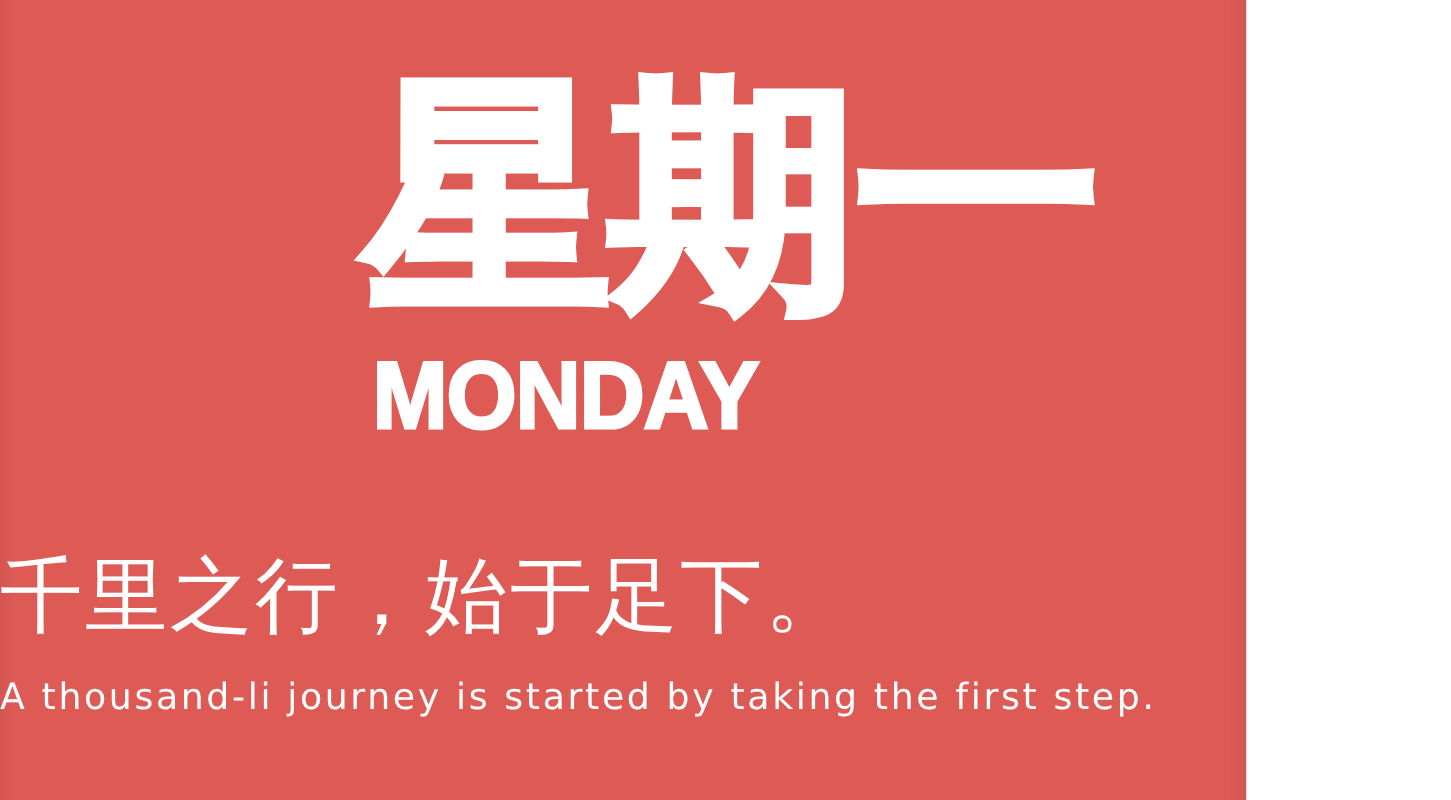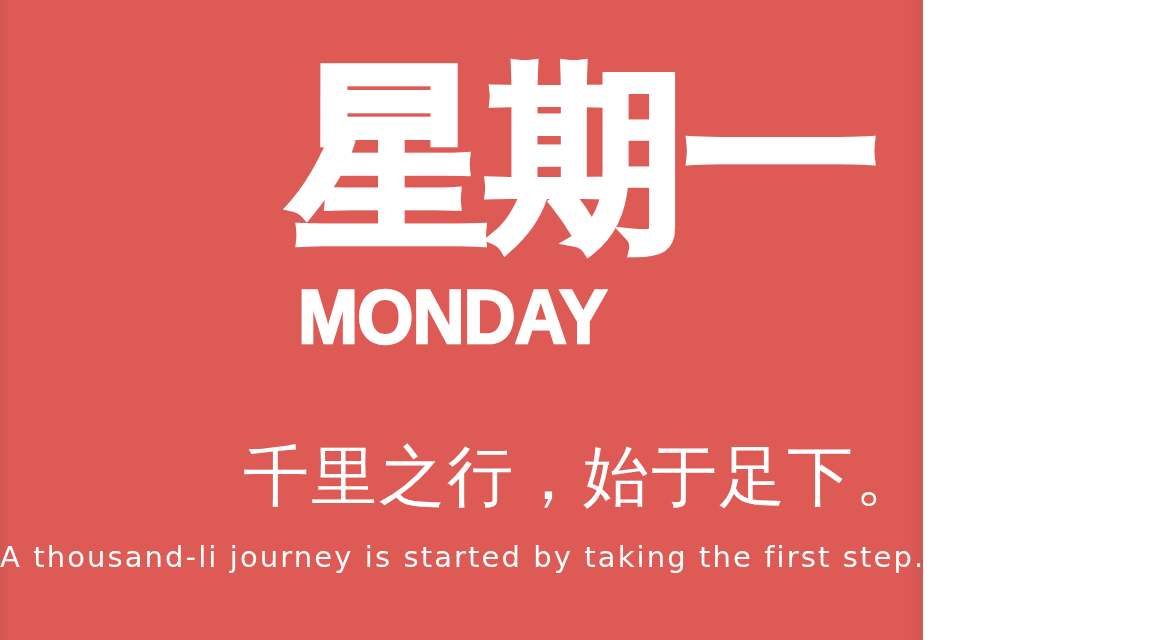--- a/index.html
+++ b/index.html
@@ -8,21 +8,21 @@
   }
   body {
     width: 1161px;
     height: 640px;
     overflow: hidden;
     font-family: "Liberation Sans", "DejaVu Sans", sans-serif;
   }
 
   .poster {
     position: relative;
-    width: 923px;
+    width: 997px;
     height: 640px;
     background: #dd5a55;
     overflow: hidden;
   }
 
   
   .edge-band {
     position: absolute;
     top: 0;
     height: 100%;
@@ -71,21 +71,21 @@
     -webkit-text-stroke: 2.5px #ffffff;
     paint-order: stroke fill;
   }
 
   
   .proverb-cn {
     position: absolute;
     left: 0;
     right: 0;
     top: 437px;
-    text-align: right;
+    text-align: left;
     color: #ffffff;
     font-family: "DejaVu Sans", "Liberation Sans", sans-serif;
     font-size: 66px;
     line-height: 80px;
     font-weight: 400;
     letter-spacing: 2px;
     white-space: nowrap;
   }
 
   

